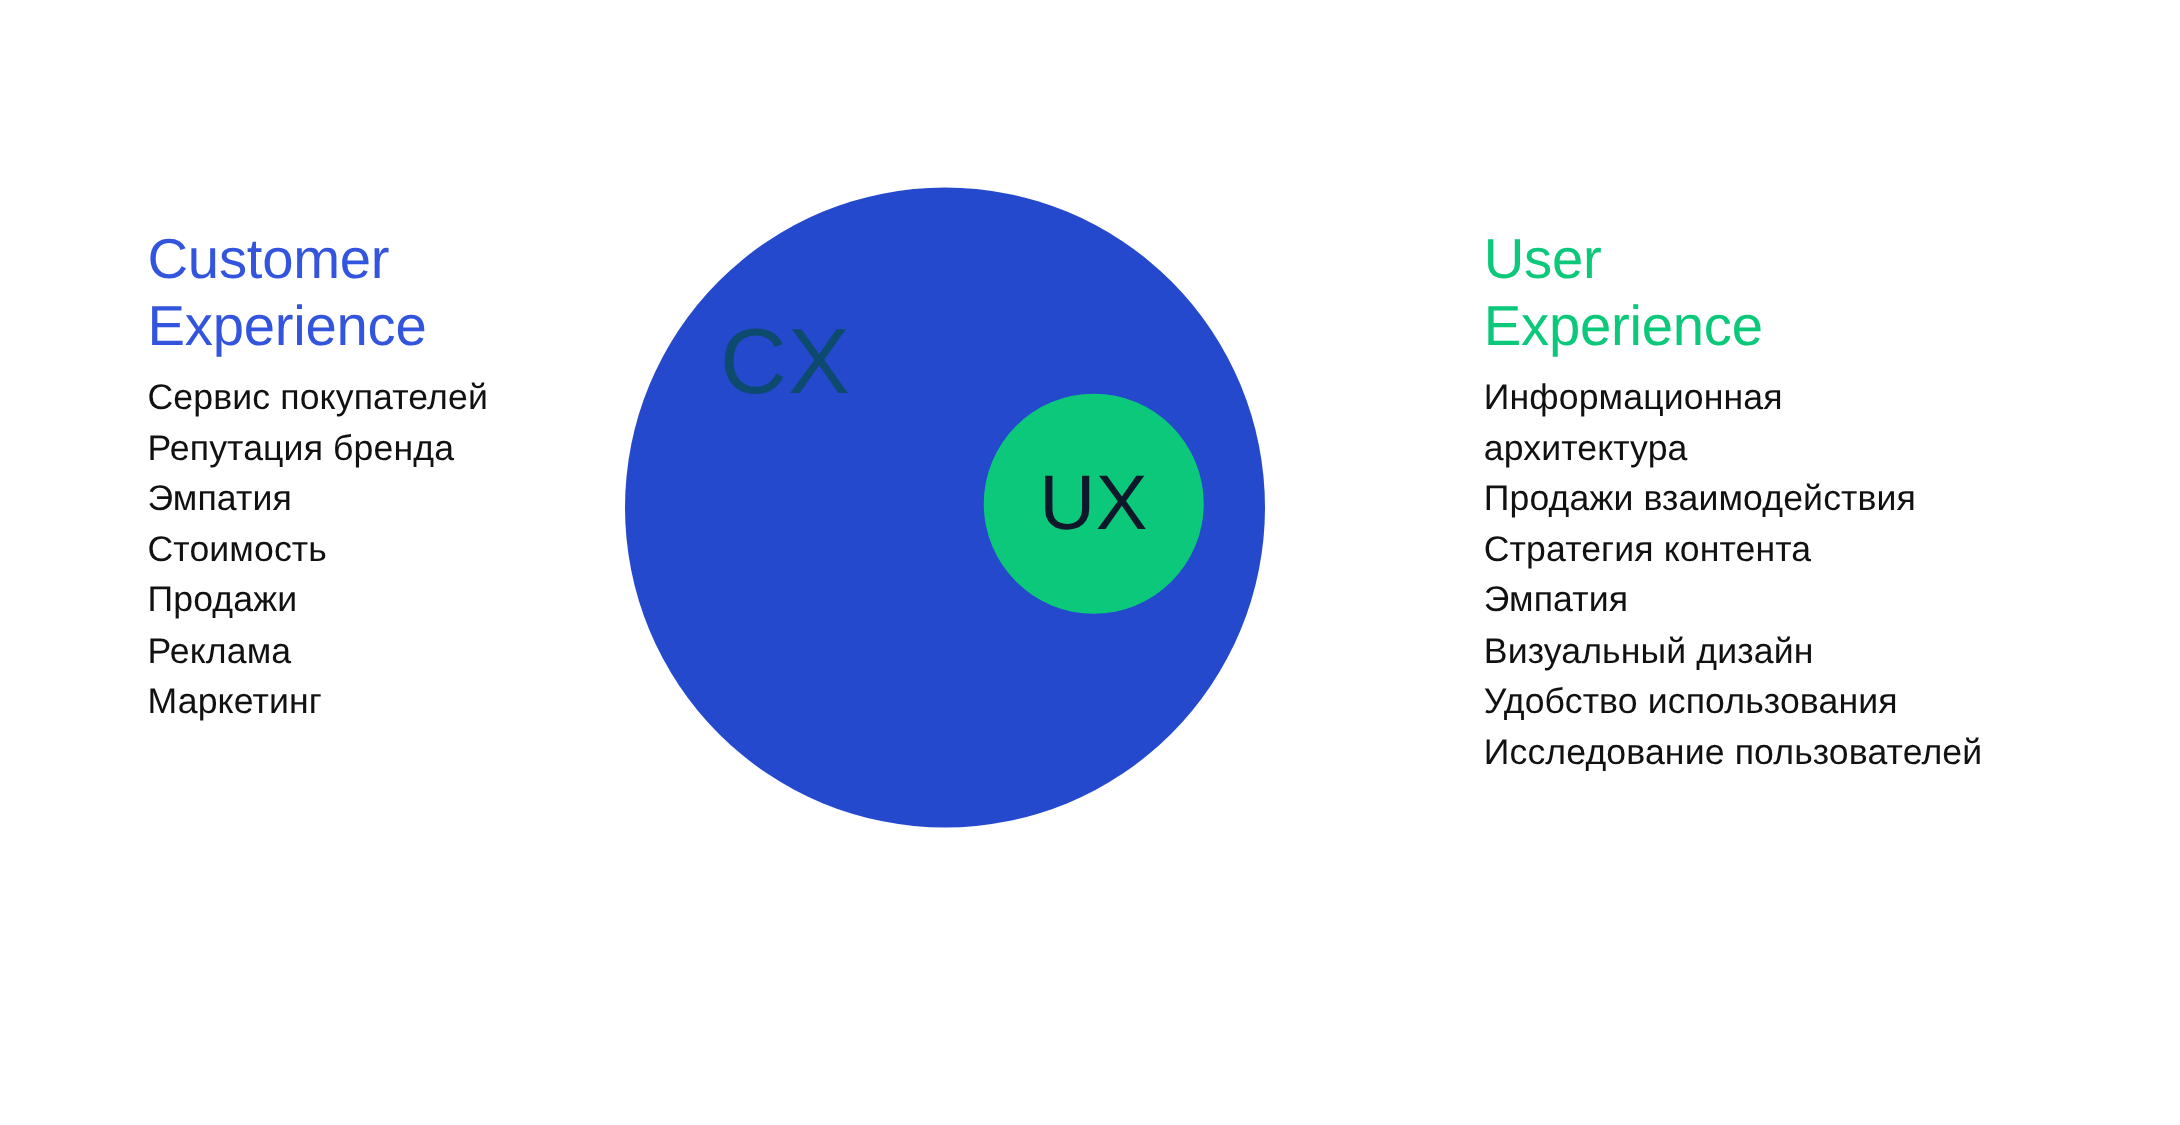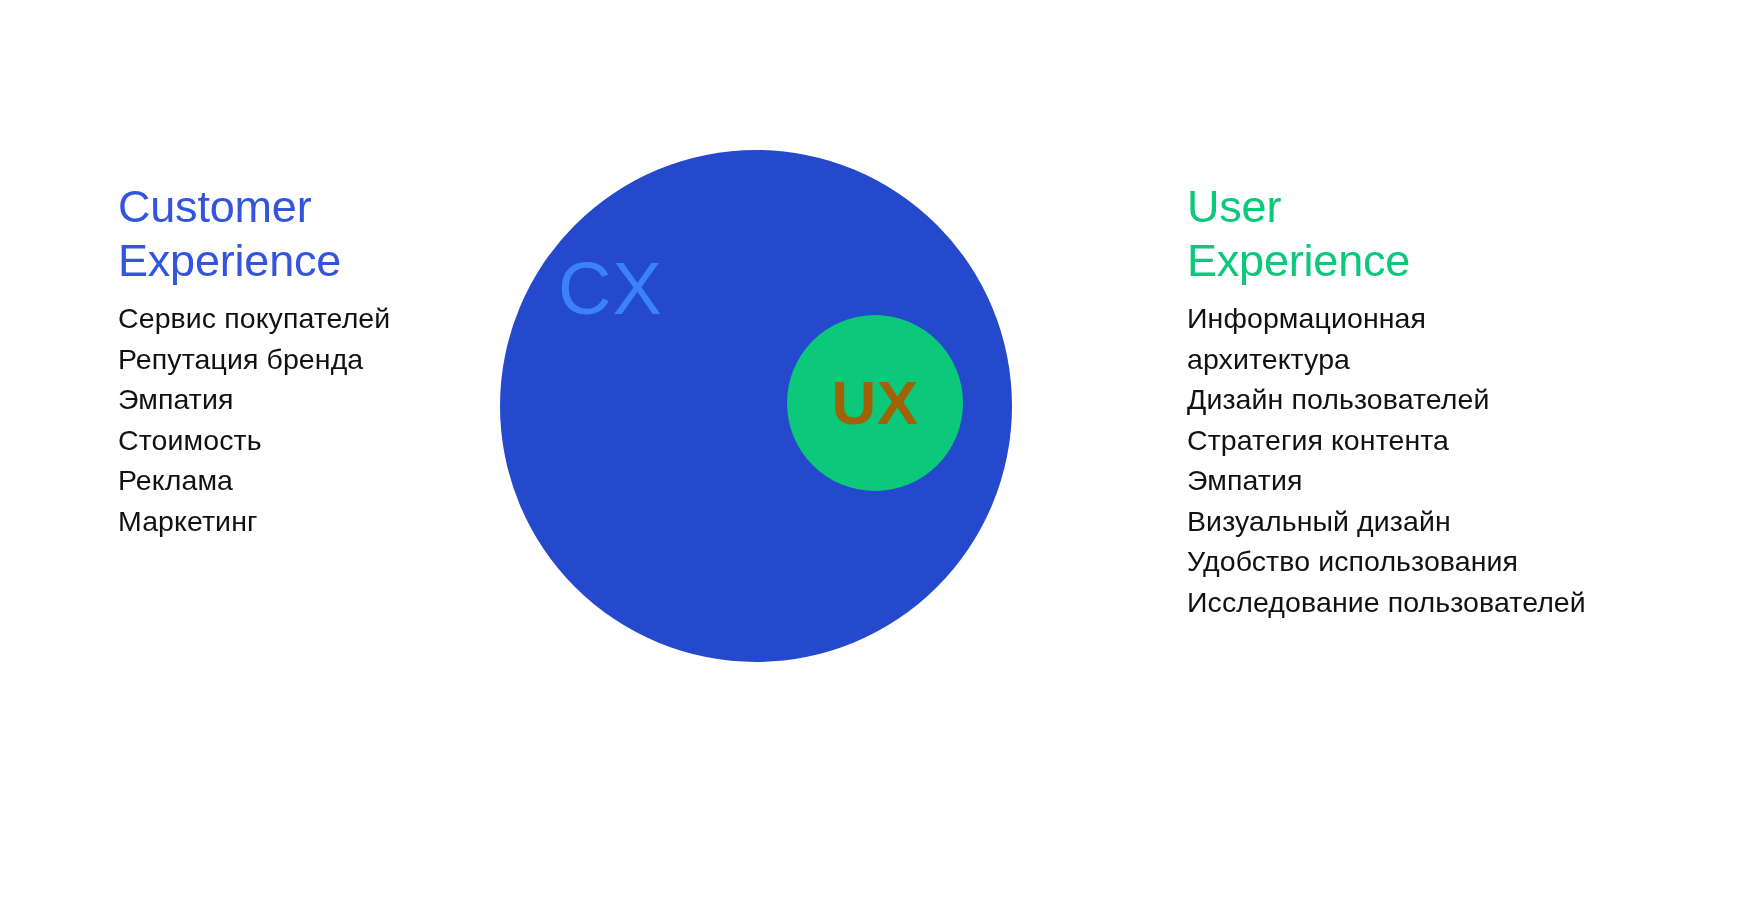--- a/index.html
+++ b/index.html
@@ -43,41 +43,41 @@
     position: absolute;
     left: 287px;
     top: 165px;
     width: 176px;
     height: 176px;
     border-radius: 50%;
     background: #0bc87a;
   }
   .circle-cx-label {
     position: absolute;
-    left: 58px;
+    left: 76px;
     top: 102px;
-    color: #3b82f6;
+    color: #0c4a6e;
     font-size: 74px;
     font-weight: 400;
     letter-spacing: 1px;
     line-height: 1;
     white-space: nowrap;
   }
   .circle-ux-label {
     position: absolute;
     left: 287px;
     top: 165px;
     width: 176px;
     height: 176px;
     display: flex;
     align-items: center;
     justify-content: center;
-    color: #a16207;
+    color: #0f172a;
     font-size: 62px;
-    font-weight: 700;
+    font-weight: 400;
     letter-spacing: 0.5px;
     line-height: 1;
   }
 
   
   .column {
     position: absolute;
     top: 180px;
   }
   .column-left  { left: 118px;  width: 360px; }
@@ -114,38 +114,39 @@
 <div id="stage">
 
   <div class="column column-left">
     <div class="col-heading blue">Customer
 Experience</div>
     <ul class="col-list">
         <li>Сервис покупателей</li>
         <li>Репутация бренда</li>
         <li>Эмпатия</li>
         <li>Стоимость</li>
+        <li>Продажи</li>
         <li>Реклама</li>
         <li>Маркетинг</li>
       </ul>
   </div>
 
   <div class="venn-wrap">
     <div class="circle-cx"></div>
     <div class="circle-cx-label">CX</div>
     <div class="circle-ux"></div>
     <div class="circle-ux-label">UX</div>
   </div>
 
   <div class="column column-right">
     <div class="col-heading green">User
 Experience</div>
     <ul class="col-list">
         <li>Информационная архитектура</li>
-        <li>Дизайн пользователей</li>
+        <li>Продажи взаимодействия</li>
         <li>Стратегия контента</li>
         <li>Эмпатия</li>
         <li>Визуальный дизайн</li>
         <li>Удобство использования</li>
         <li>Исследование пользователей</li>
       </ul>
   </div>
 
 </div>
 

